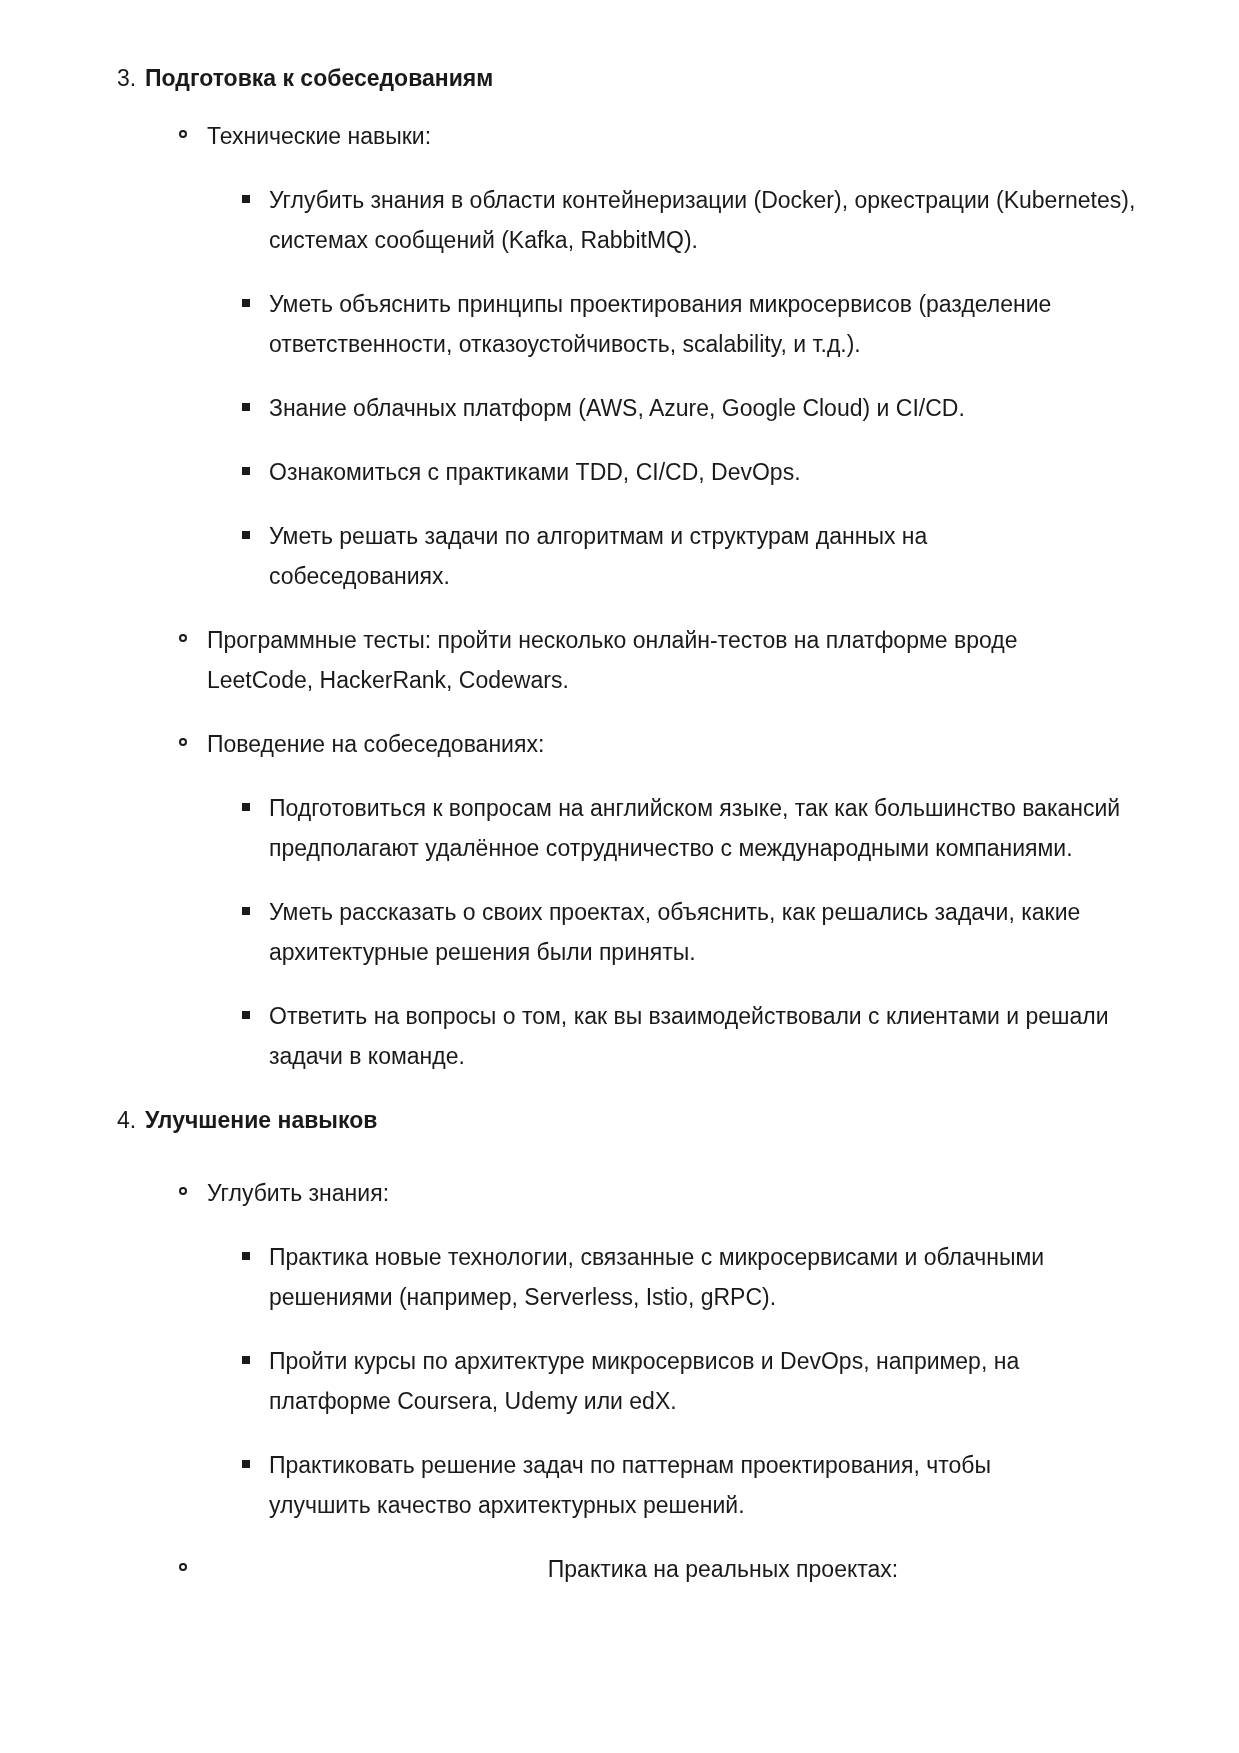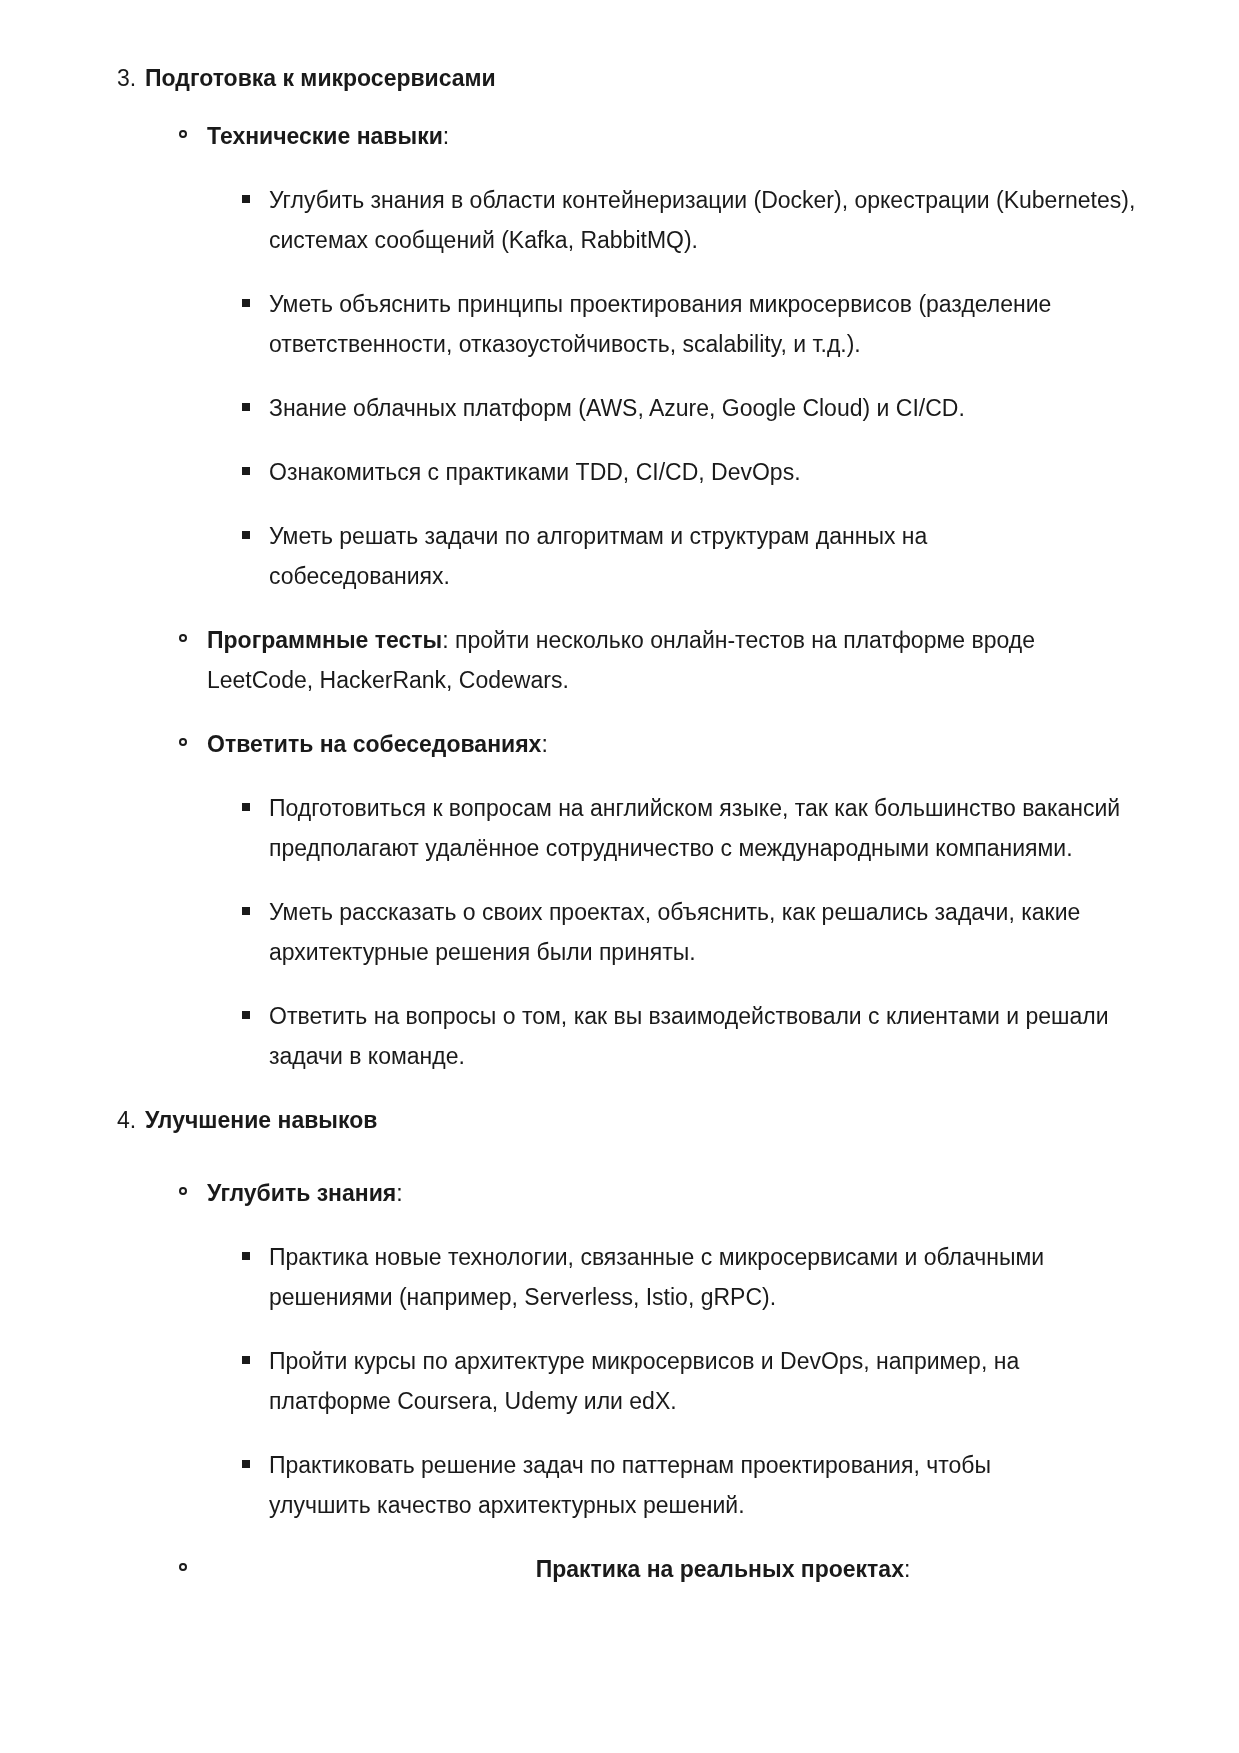--- a/index.html
+++ b/index.html
@@ -49,21 +49,21 @@
       position: absolute;
       left: -28px;
       top: 14px;
       width: 8px;
       height: 8px;
       border: 2px solid #1a1a1a;
       border-radius: 50%;
       box-sizing: border-box;
     }
     .sub-title {
-      font-weight: bold;
+      font-weight: normal;
     }
     .items {
       margin-left: 62px;
       margin-top: 24px;
     }
     .item {
       position: relative;
       margin-bottom: 24px;
       width: 880px;
     }
@@ -80,21 +80,21 @@
     }
   </style>
 </head>
 <body>
 
 <div class="doc">
 
   <div class="section">
     <div class="section-head">
       <span class="section-num">3.</span>
-      <span class="section-title">Подготовка к микросервисами</span>
+      <span class="section-title">Подготовка к собеседованиям</span>
     </div>
 
     <div class="sub">
       <div class="sub-line" style="margin-top:18px;">
         <span class="sub-bullet"></span>
         <span class="sub-title">Технические навыки</span><span>:</span>
       </div>
       <div class="items">
         <div class="item"><span class="item-bullet"></span><span>Углубить знания в области контейнеризации (Docker), оркестрации (Kubernetes), системах сообщений (Kafka, RabbitMQ).</span></div>
         <div class="item"><span class="item-bullet"></span><span>Уметь объяснить принципы проектирования микросервисов (разделение ответственности, отказоустойчивость, scalability, и т.д.).</span></div>
@@ -107,21 +107,21 @@
     <div class="sub">
       <div class="sub-line" style="margin-top:12px; width:900px;">
         <span class="sub-bullet"></span>
         <span class="sub-title">Программные тесты</span><span>:</span><span> пройти несколько онлайн-тестов на платформе вроде LeetCode, HackerRank, Codewars.</span>
       </div>
     </div>
 
     <div class="sub">
       <div class="sub-line">
         <span class="sub-bullet"></span>
-        <span class="sub-title">Ответить на собеседованиях</span><span>:</span>
+        <span class="sub-title">Поведение на собеседованиях</span><span>:</span>
       </div>
       <div class="items">
         <div class="item"><span class="item-bullet"></span><span>Подготовиться к вопросам на английском языке, так как большинство вакансий предполагают удалённое сотрудничество с международными компаниями.</span></div>
         <div class="item"><span class="item-bullet"></span><span>Уметь рассказать о своих проектах, объяснить, как решались задачи, какие архитектурные решения были приняты.</span></div>
         <div class="item" style="width:840px;"><span class="item-bullet"></span><span>Ответить на вопросы о том, как вы взаимодействовали с клиентами и решали задачи в команде.</span></div>
       </div>
     </div>
   </div>
 
   <div class="section gap-section">

